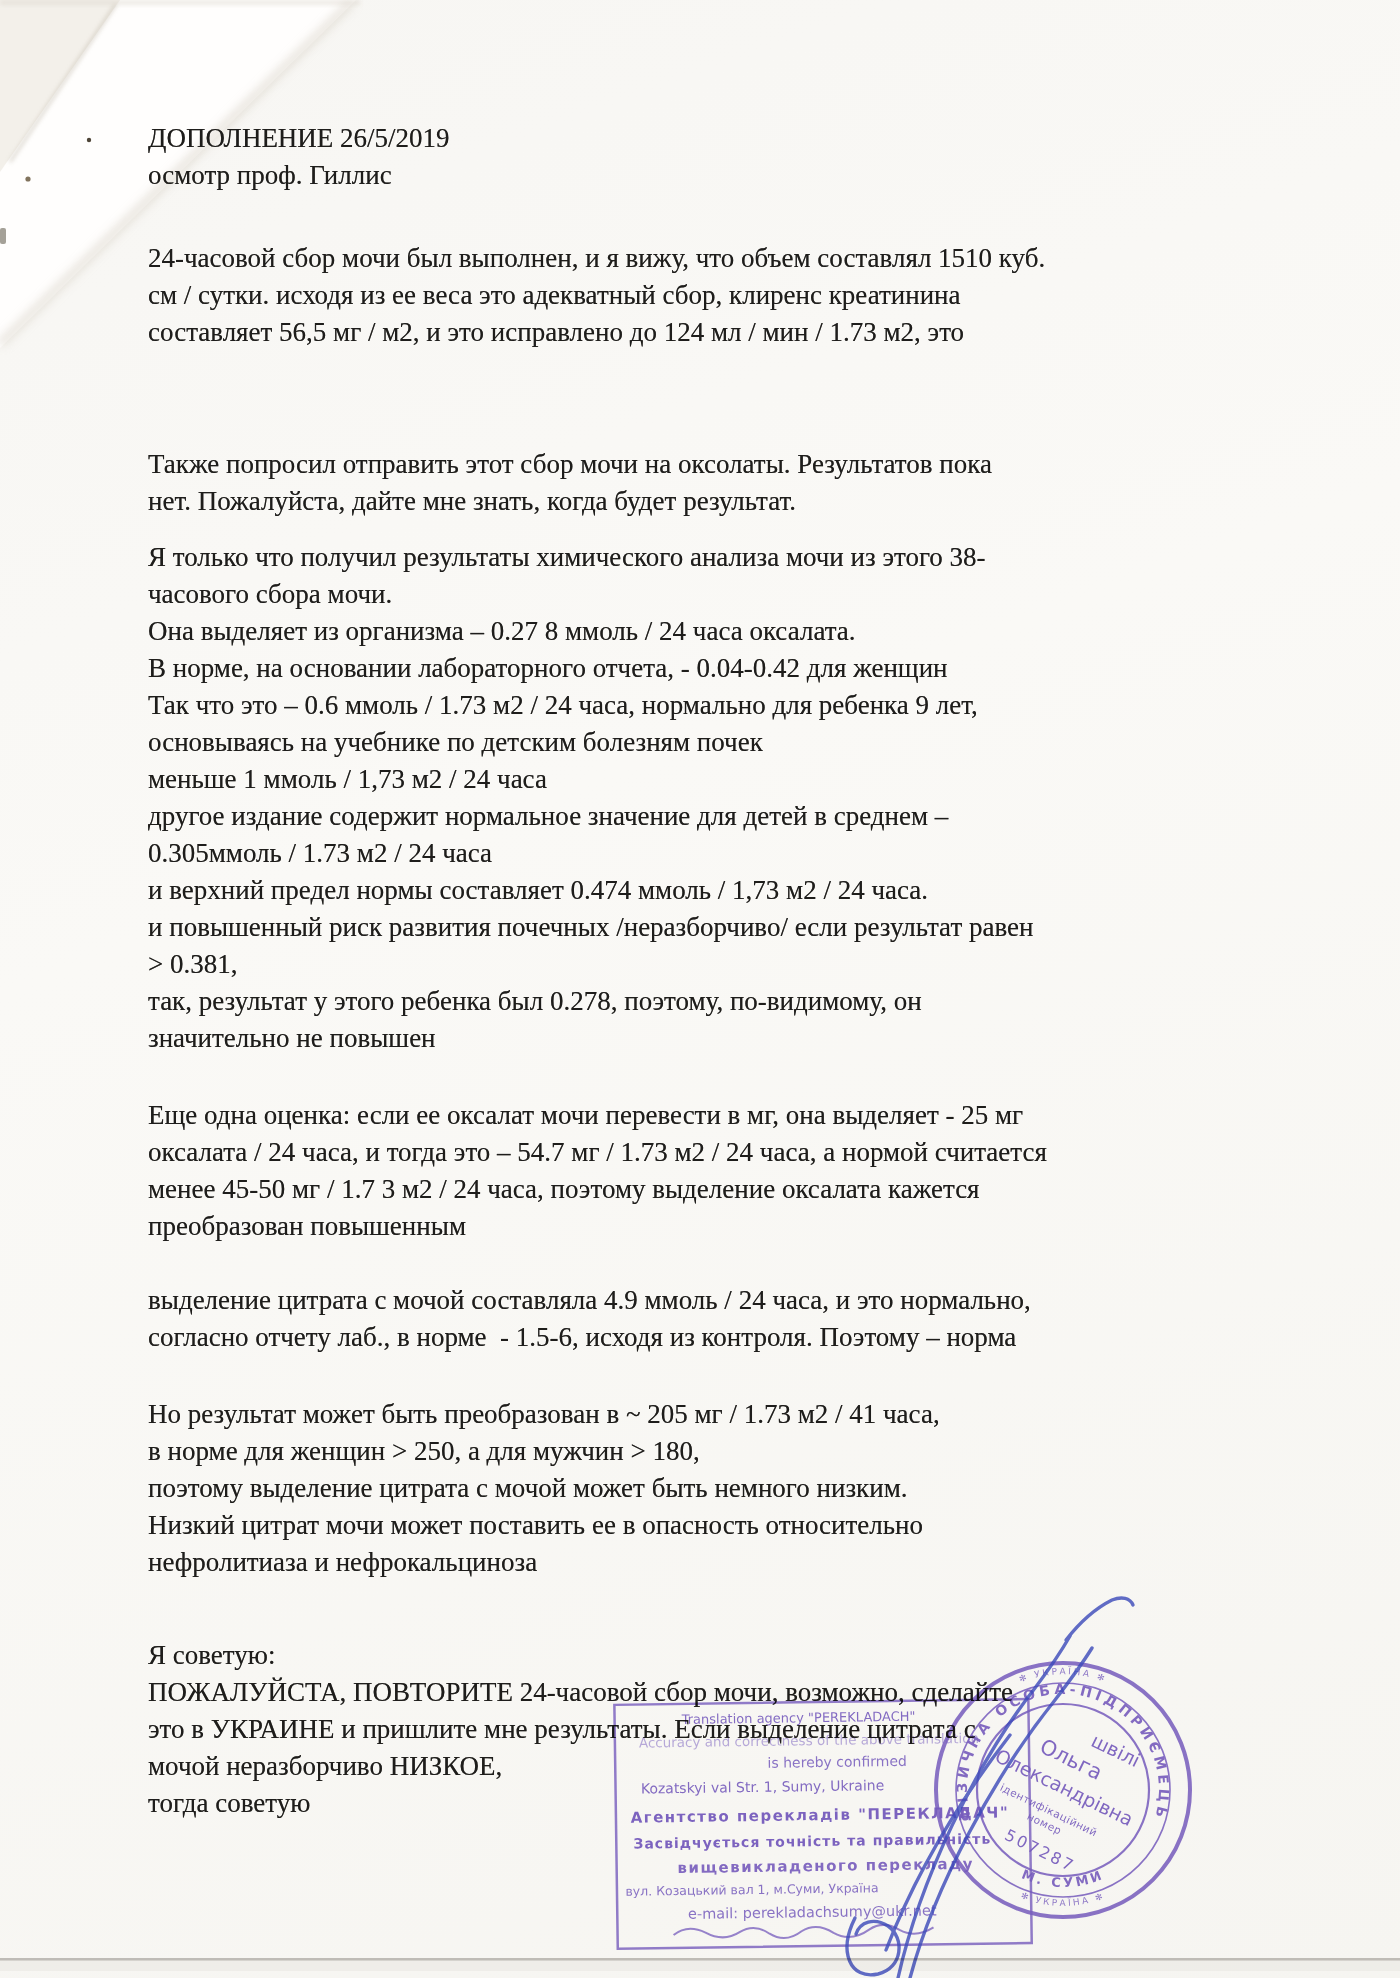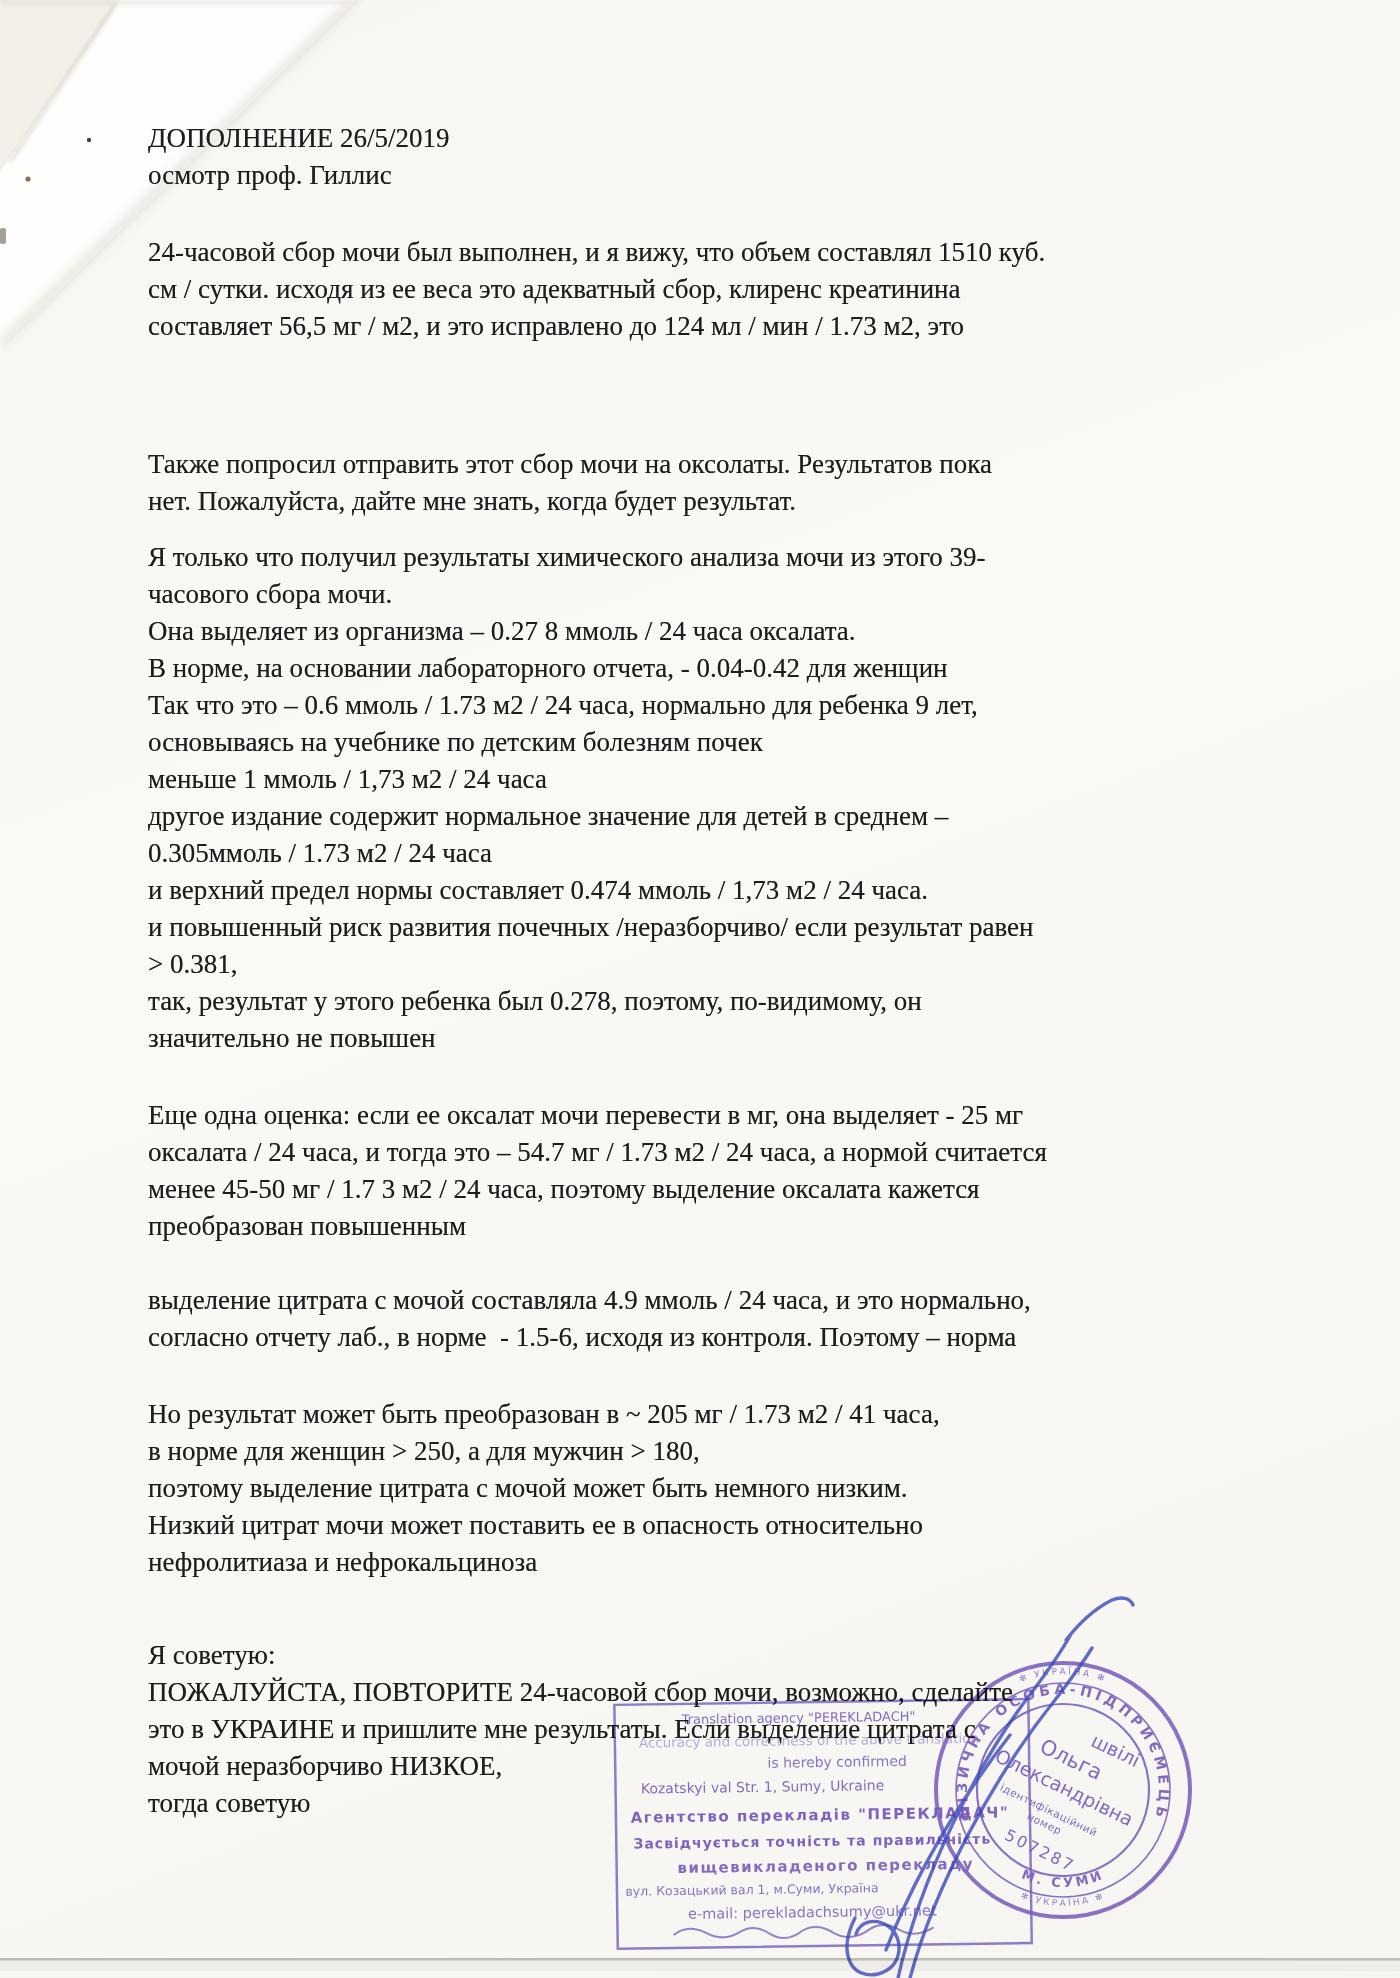--- a/index.html
+++ b/index.html
@@ -60,31 +60,31 @@
     <rect x="0" y="228" width="6" height="16" rx="2" fill="#8f897e" opacity="0.8"></rect>
     <rect x="0" y="1958" width="1400" height="2.6" fill="#b5b1ab" opacity="0.85"></rect>
     <rect x="0" y="1961" width="1400" height="10" fill="#e9e7e2" opacity="0.6"></rect>
   </svg>
 
   <div class="text-block">
     <div class="para" style="top:120px">
         <div class="line">ДОПОЛНЕНИЕ 26/5/2019</div>
         <div class="line">осмотр проф. Гиллис</div>
       </div>
-    <div class="para" style="top:234px">
+    <div class="para" style="top:240px">
         <div class="line">24-часовой сбор мочи был выполнен, и я вижу, что объем составлял 1510 куб.</div>
         <div class="line">см / сутки. исходя из ее веса это адекватный сбор, клиренс креатинина</div>
         <div class="line">составляет 56,5 мг / м2, и это исправлено до 124 мл / мин / 1.73 м2, это</div>
       </div>
     <div class="para" style="top:446px">
         <div class="line">Также попросил отправить этот сбор мочи на оксолаты. Результатов пока</div>
         <div class="line">нет. Пожалуйста, дайте мне знать, когда будет результат.</div>
       </div>
     <div class="para" style="top:539px">
-        <div class="line">Я только что получил результаты химического анализа мочи из этого 39-</div>
+        <div class="line">Я только что получил результаты химического анализа мочи из этого 38-</div>
         <div class="line">часового сбора мочи.</div>
         <div class="line">Она выделяет из организма – 0.27 8 ммоль / 24 часа оксалата.</div>
         <div class="line">В норме, на основании лабораторного отчета, - 0.04-0.42 для женщин</div>
         <div class="line">Так что это – 0.6 ммоль / 1.73 м2 / 24 часа, нормально для ребенка 9 лет,</div>
         <div class="line">основываясь на учебнике по детским болезням почек</div>
         <div class="line">меньше 1 ммоль / 1,73 м2 / 24 часа</div>
         <div class="line">другое издание содержит нормальное значение для детей в среднем –</div>
         <div class="line">0.305ммоль / 1.73 м2 / 24 часа</div>
         <div class="line">и верхний предел нормы составляет 0.474 ммоль / 1,73 м2 / 24 часа.</div>
         <div class="line">и повышенный риск развития почечных /неразборчиво/ если результат равен</div>

